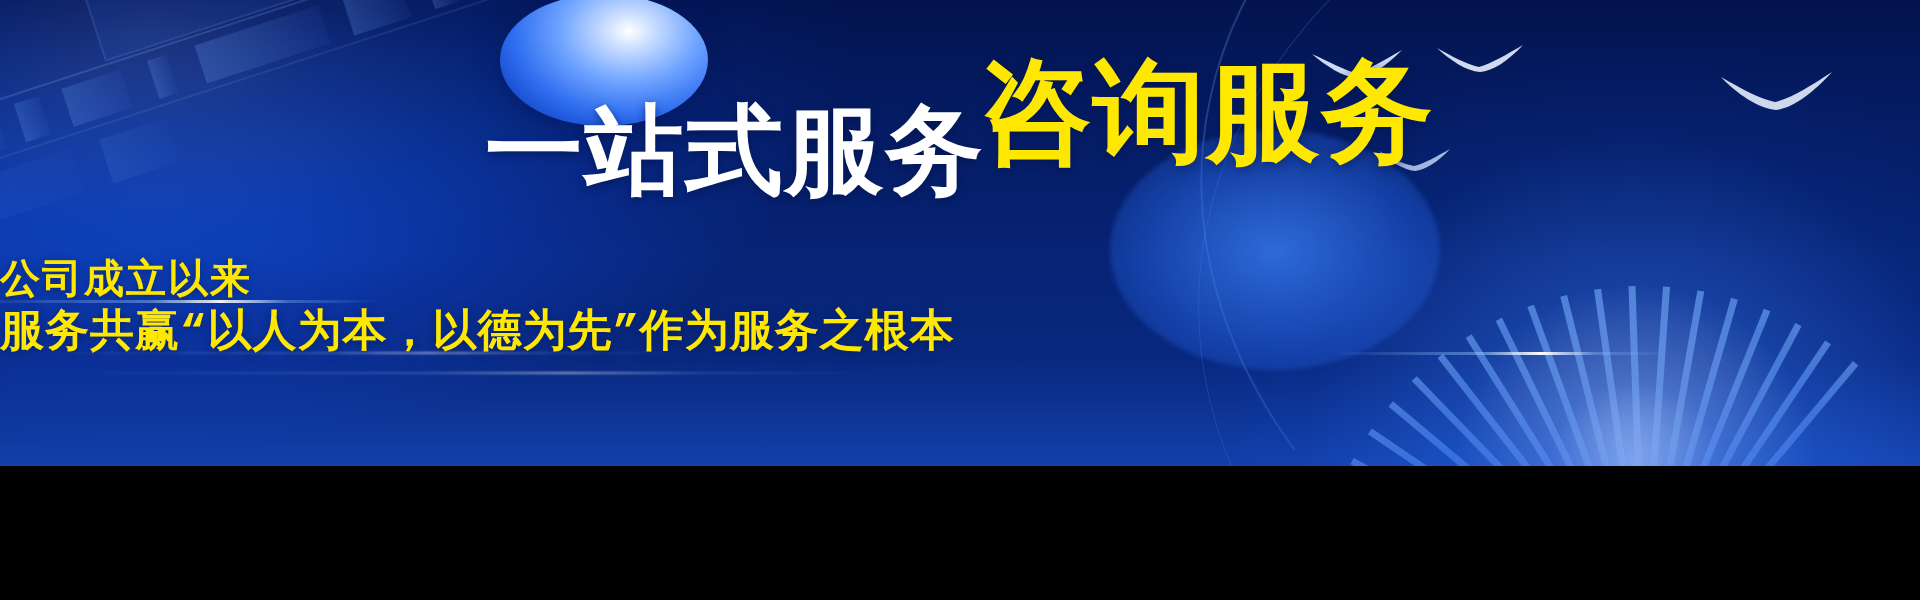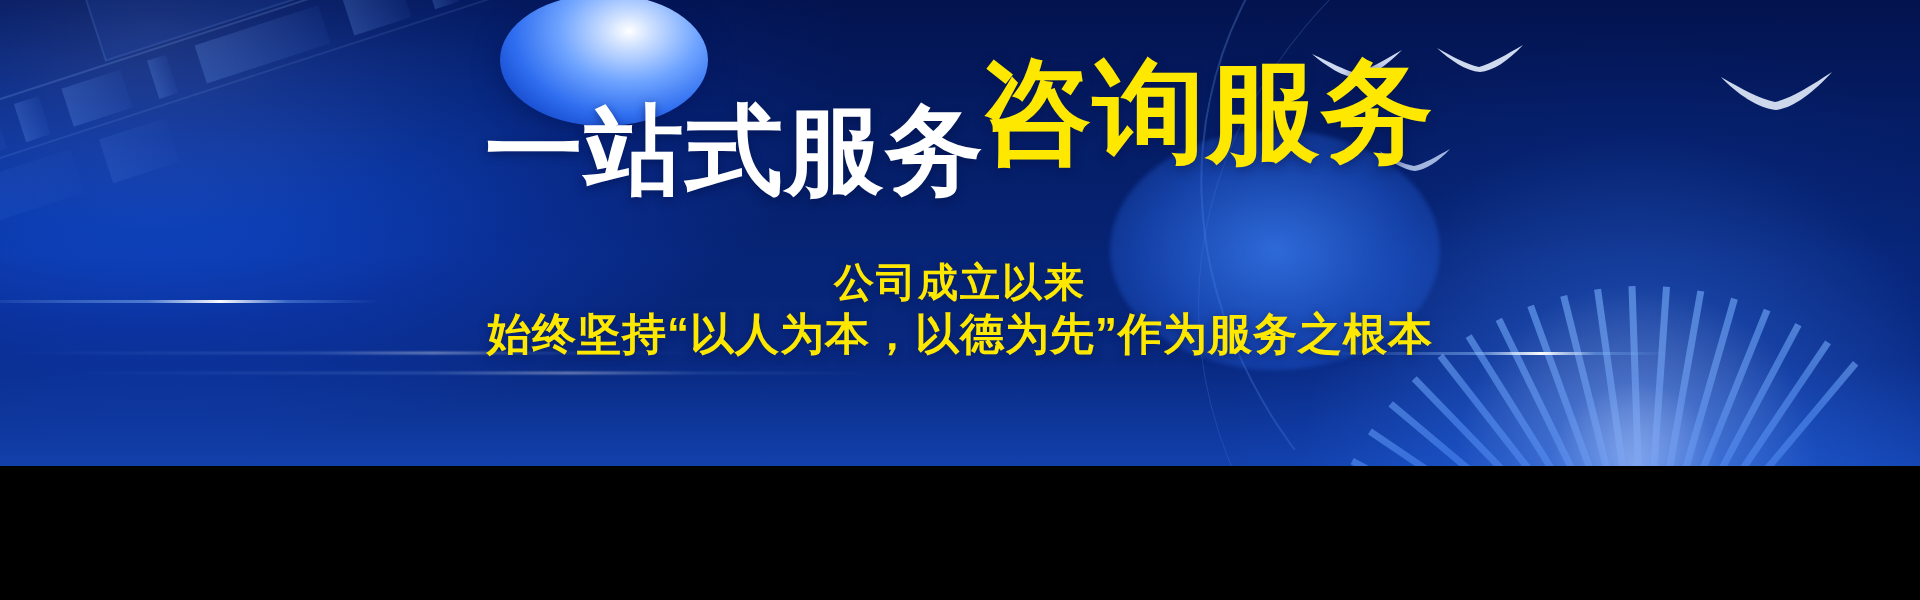--- a/index.html
+++ b/index.html
@@ -160,24 +160,25 @@
     text-shadow: 0 3px 12px rgba(0,16,70,0.45);
     margin-left: -6px;
     position: relative;
     top: -6px;
   }
 
   .body-copy {
     position: absolute;
     left: 0; right: 0;
     top: 258px;
-    text-align: center;
+    text-align: left;
     color: #ffe800;
     font-weight: bold;
     text-shadow: 0 2px 8px rgba(0,20,80,0.55);
+    font-family: Liberation Mono, monospace;
   }
   .body-copy .line {
     white-space: nowrap;
     line-height: 1.22;
   }
   .body-copy .l1 { font-size: 40px; letter-spacing: 2px; }
   .body-copy .l2 { font-size: 44px; letter-spacing: 1px; }
   .body-copy .l3 { font-size: 44px; letter-spacing: 1px; }
 </style>
 </head>
@@ -262,16 +263,16 @@
       <path d="M3 7 C24 19 42 29 57 32 C72 29 94 15 114 2 C95 23 75 38 58 40 C40 38 19 24 3 7 Z" fill="#e9f2ff" opacity="0.88"></path>
     </svg>
   </div>
 
   <div class="headline">
     <span class="hl-white">一站式服务</span><span class="hl-yellow">咨询服务</span>
   </div>
 
   <div class="body-copy">
     <div class="line l1">公司成立以来</div>
-    <div class="line l2">始终坚持“以人为本，以德为先”作为服务之根本</div>
+    <div class="line l2">服务共赢“以人为本，以德为先”作为服务之根本</div>
   </div>
 
 </div>
 
 </body></html>

